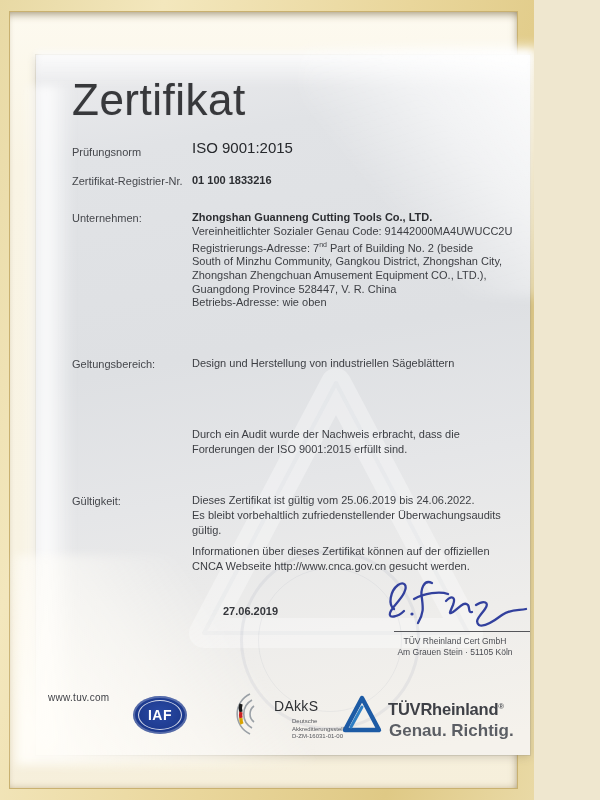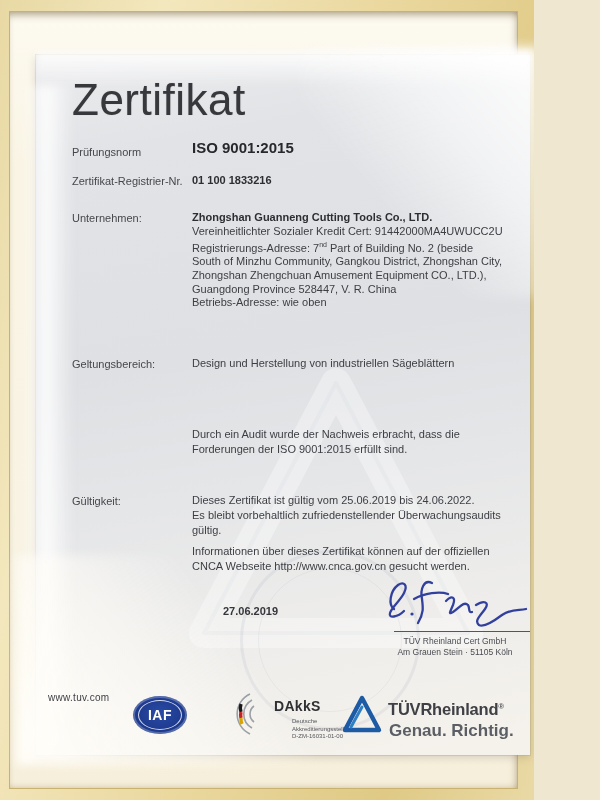--- a/index.html
+++ b/index.html
@@ -38,40 +38,40 @@
   .wm-seal{position:absolute;left:204px;top:495px;width:180px;height:180px;border-radius:50%;
     border:3px solid rgba(120,132,155,.10);}
   .wm-seal-inner{position:absolute;left:222px;top:513px;width:144px;height:144px;border-radius:50%;
     border:1px solid rgba(120,132,155,.09);}
 
   .title{position:absolute;left:36px;top:20px;font-size:44px;letter-spacing:.5px;color:#37383b;
     text-shadow:0 0 1px rgba(80,80,85,.3);}
   .lbl{position:absolute;left:36px;font-size:11px;color:#45474c;}
   .val{position:absolute;left:156px;font-size:11px;color:#3c3e43;}
   .bold{font-weight:bold;color:#2c2e32;}
-  .norm-val{font-size:15px;font-weight:bold;color:#26282c;}
+  .norm-val{font-size:15px;font-weight:normal;color:#26282c;}
   .block{line-height:13.6px;white-space:nowrap;}
   .para{line-height:15px;white-space:nowrap;}
   sup{font-size:7px;vertical-align:super;}
   .date{position:absolute;left:156px;top:550px;font-size:11px;font-weight:bold;color:#34363b;margin-left:31px;}
 
   .sig-area{position:absolute;left:344px;top:514px;width:150px;height:80px;}
   .sig-line{position:absolute;left:14px;top:62px;width:136px;height:1px;background:#55565a;}
   .issuer{position:absolute;left:0px;top:67px;width:150px;text-align:center;
     font-size:8.5px;line-height:10.5px;color:#4a4c52;}
 
   .footer-web{position:absolute;left:12px;top:637px;font-size:10px;font-weight:normal;color:#3d3f44;letter-spacing:.3px;}
   .iaf{position:absolute;left:97px;top:641px;width:54px;height:38px;border-radius:50%;
     background:radial-gradient(ellipse at 50% 45%,#2a4aa5 0%,#1d3a8e 60%,#16307c 100%);
     display:flex;align-items:center;justify-content:center;
     box-shadow:inset 0 0 0 2px rgba(255,255,255,.25);text-align:right;}
   .iaf-ring{position:absolute;left:5px;top:4px;right:5px;bottom:4px;border:1px solid rgba(255,255,255,.8);border-radius:50%;}
   .iaf-text{color:#fff;font-weight:bold;font-size:14px;letter-spacing:.5px;}
   .dakks{position:absolute;left:178px;top:639px;width:160px;height:60px;}
-  .dakks-name{position:absolute;left:60px;top:4px;font-size:14px;font-weight:bold;color:#2e3033;letter-spacing:.3px;}
+  .dakks-name{position:absolute;left:60px;top:4px;font-size:14px;font-weight:normal;color:#2e3033;letter-spacing:.3px;}
   .dakks-sub{position:absolute;left:78px;top:24px;font-size:6px;line-height:7.5px;color:#55575c;}
   .tuv-logo{position:absolute;left:306px;top:639px;width:40px;height:42px;}
   .tuv-brand{position:absolute;left:352px;top:645px;font-size:16.5px;font-weight:bold;color:#3e4046;letter-spacing:-0.2px;}
   .tuv-reg{font-size:8px;vertical-align:super;font-weight:bold;color:#55575c;}
   .tuv-slogan{position:absolute;left:353px;top:666px;font-size:17px;font-weight:bold;color:#5b5e64;}
 </style>
 </head>
 <body>
 
 <div class="photo">
@@ -95,21 +95,21 @@
 
     <div class="lbl" style="top:91px">Prüfungsnorm</div>
     <div class="val norm-val" style="top:84px">ISO 9001:2015</div>
 
     <div class="lbl" style="top:120px">Zertifikat-Registrier-Nr.</div>
     <div class="val bold" style="top:119px">01 100 1833216</div>
 
     <div class="lbl" style="top:157px">Unternehmen:</div>
     <div class="val block" style="top:156px">
       <div class="bold">Zhongshan Guanneng Cutting Tools Co., LTD.</div>
-      <div>Vereinheitlichter Sozialer Kredit Cert: 91442000MA4UWUCC2U</div>
+      <div>Vereinheitlichter Sozialer Genau Code: 91442000MA4UWUCC2U</div>
       <div><span>Registrierungs-Adresse: 7</span><sup>nd</sup><span> Part of Building No. 2 (beside</span></div>
       <div>South of Minzhu Community, Gangkou District, Zhongshan City,</div>
       <div>Zhongshan Zhengchuan Amusement Equipment CO., LTD.),</div>
       <div>Guangdong Province 528447, V. R. China</div>
       <div>Betriebs-Adresse: wie oben</div>
     </div>
 
     <div class="lbl" style="top:303px">Geltungsbereich:</div>
     <div class="val" style="top:302px">Design und Herstellung von industriellen Sägeblättern</div>
 

